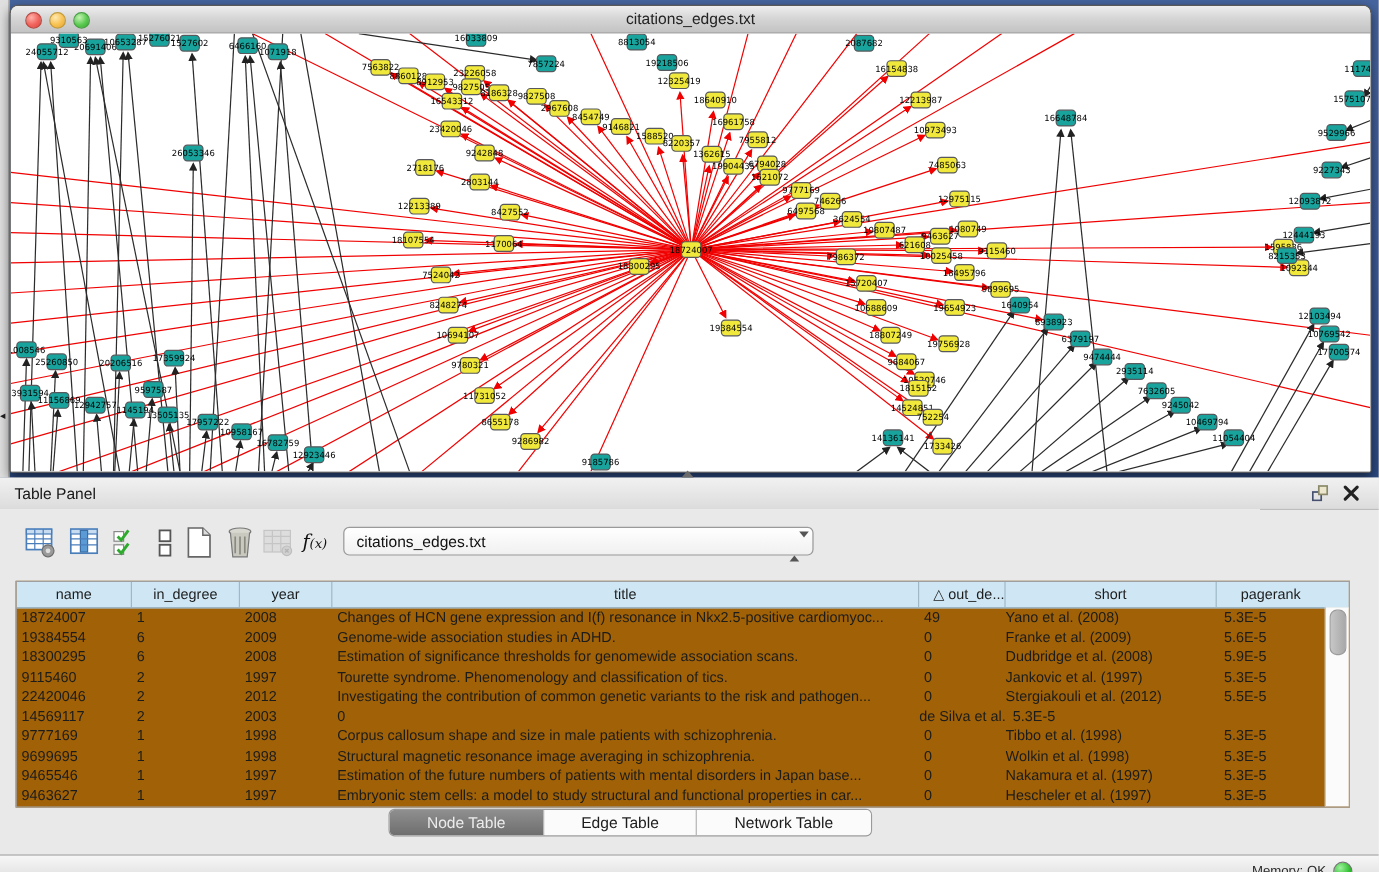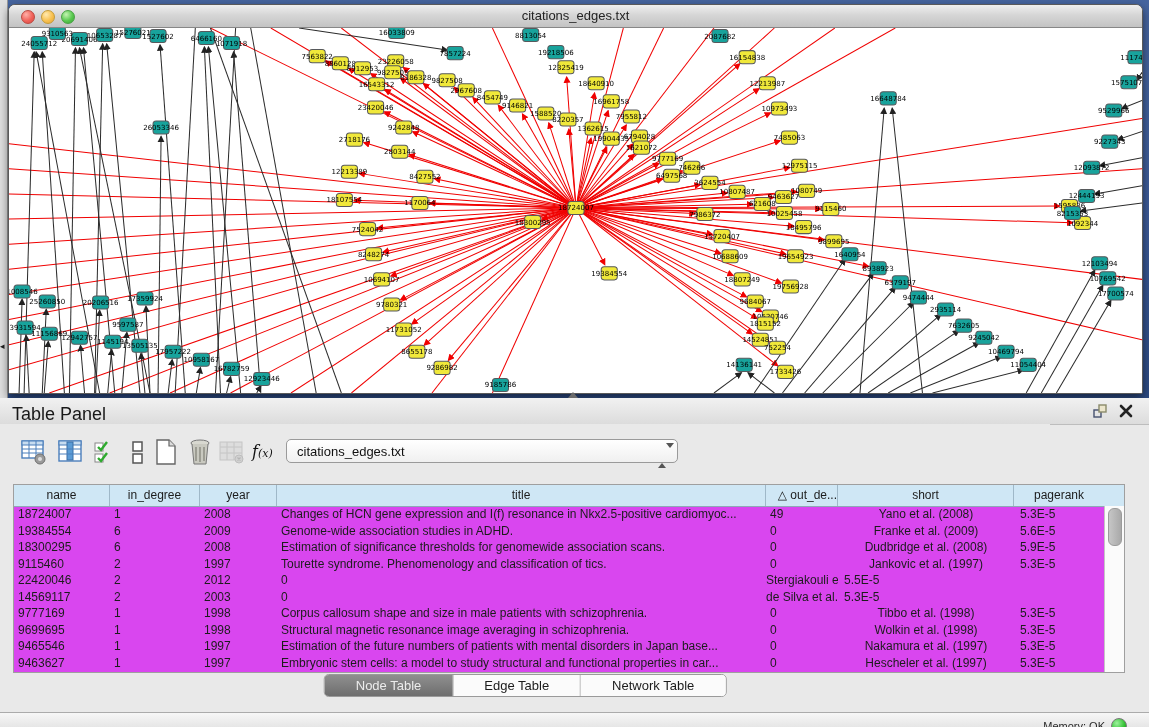--- a/index.html
+++ b/index.html
@@ -30,49 +30,49 @@
   .gedge{fill:none;stroke-width:1;}
   .gedge.r{stroke:#f00000;}
   .gedge.k{stroke:#2b2b2b;}
   .gnode{stroke:#57595c;stroke-width:1;}
   .gnode.y{fill:#f0e83a;}
   .gnode.t{fill:#18a39c;}
   .glabel{font-family:"DejaVu Sans",sans-serif;font-size:7px;fill:#000;text-anchor:middle;}
   
   .tp-header{position:absolute;left:0;top:398px;width:1149px;height:26px;
     background:linear-gradient(180deg,#f1f1f1,#dcdcdc);border-bottom:1px solid #bdbdbd;}
-  .tp-title{position:absolute;left:12px;top:6px;font-size:18px;color:#181818;}
+  .tp-title{position:absolute;left:12px;top:6px;font-size:13px;color:#181818;}
   .collapse-handle{position:absolute;left:568px;top:-6px;width:0;height:0;
     border-left:5px solid transparent;border-right:5px solid transparent;border-bottom:6px solid #6b6b6b;}
   .tp-float{position:absolute;right:42px;top:6px;width:14px;height:14px;cursor:pointer;}
   .tp-close{position:absolute;right:16px;top:6px;width:14px;height:14px;cursor:pointer;}
   
   .panel-body{position:absolute;left:0;top:424px;width:1050px;height:276px;background:#e9e9e9;}
   .toolbar{position:absolute;left:0px;top:14px;height:32px;width:1149px;}
   .tb-icon{position:absolute;top:0;width:28px;height:28px;cursor:pointer;}
   .fx{font-family:"DejaVu Serif",serif;font-style:italic;font-size:16px;color:#111;}
   .fx small{font-size:11px;}
   .dropdown{position:absolute;left:286px;top:1px;width:392px;height:24px;
     background:linear-gradient(180deg,#ffffff,#f0f0f0);border:1px solid #9a9a9a;border-radius:5px;
     font-size:13px;color:#111;line-height:24px;padding-left:10px;box-sizing:border-box;cursor:pointer;}
   .dd-stepper{position:absolute;right:9px;top:4px;width:10px;height:16px;}
   .dd-stepper .up{width:0;height:0;border-left:4px solid transparent;border-right:4px solid transparent;border-bottom:5px solid #555;margin:1px auto 3px;}
   .dd-stepper .down{width:0;height:0;border-left:4px solid transparent;border-right:4px solid transparent;border-top:5px solid #555;margin:0 auto;}
   
   .table-frame{position:absolute;left:13px;top:60px;width:1112px;height:189px;
-    border:1px solid #9f9f9f;background:#d946ef;box-sizing:border-box;}
+    border:1px solid #9f9f9f;background:#a16207;box-sizing:border-box;}
   .thead{display:grid;grid-template-columns:96px 90px 77px 489px 72px 176px 90px;
     height:21px;background:#cfe7f5;border-bottom:1px solid #8fa8b8;}
   .th{font-size:12px;color:#1c1c1c;text-align:center;line-height:21px;
     border-right:1px solid #9fb8c8;overflow:hidden;white-space:nowrap;cursor:pointer;}
   .th.left{text-align:right;padding-left:6px;}
   .tbody{position:absolute;left:0;top:21px;right:20px;bottom:0;overflow:hidden;}
   .tr{display:grid;grid-template-columns:96px 90px 77px 489px 72px 176px 90px;height:16.5px;cursor:default;}
   .td{font-size:12px;color:#1c1c1c;line-height:16.5px;white-space:nowrap;overflow:hidden;padding-left:4px;box-sizing:border-box;}
-  .td.center{text-align:center;padding-left:0;}
+  .td.center{text-align:left;padding-left:0;}
   .td.pr{padding-left:6px;}
   .vscroll{position:absolute;right:0;top:21px;width:20px;bottom:0;background:#fbfbfb;border-left:1px solid #c5c5c5;box-sizing:border-box;}
   .vthumb{position:absolute;left:3px;top:2px;width:12px;height:36px;border-radius:6px;
     background:linear-gradient(90deg,#c6c6c6,#a9a9a9);border:1px solid #9b9b9b;cursor:pointer;}
   
   .tabs{position:absolute;left:50%;transform:translateX(-50%);top:250px;height:21px;display:flex;
     border:1px solid #9a9a9a;border-radius:5px;overflow:hidden;background:#fbfbfb;}
   .tab{font-size:13px;line-height:21px;padding:0 31px;color:#1c1c1c;background:#fbfbfb;border-right:1px solid #adadad;cursor:pointer;}
   .tab:last-child{border-right:none;}
   .tab.selected{background:linear-gradient(180deg,#8f8f8f,#6e6e6e);color:#ececec;}
@@ -855,20 +855,21 @@
           <div class="td ">1997</div>
           <div class="td ">Tourette syndrome. Phenomenology and classification of tics.</div>
           <div class="td ">0</div>
           <div class="td center">Jankovic et al. (1997)</div>
           <div class="td pr">5.3E-5</div>
         </div>
         <div class="tr">
           <div class="td ">22420046</div>
           <div class="td ">2</div>
           <div class="td ">2012</div>
+          <div class="td ">Investigating the contribution of common genetic variants to the risk and pathogen...</div>
           <div class="td ">0</div>
           <div class="td center">Stergiakouli et al. (2012)</div>
           <div class="td pr">5.5E-5</div>
         </div>
         <div class="tr">
           <div class="td ">14569117</div>
           <div class="td ">2</div>
           <div class="td ">2003</div>
           <div class="td ">0</div>
           <div class="td center">de Silva et al. (2003)</div>

